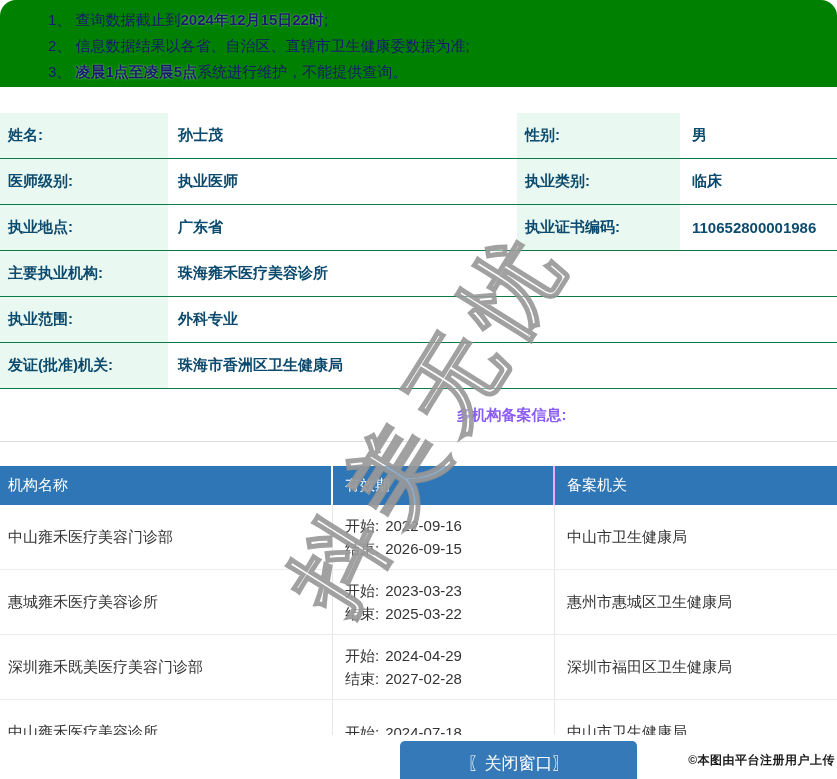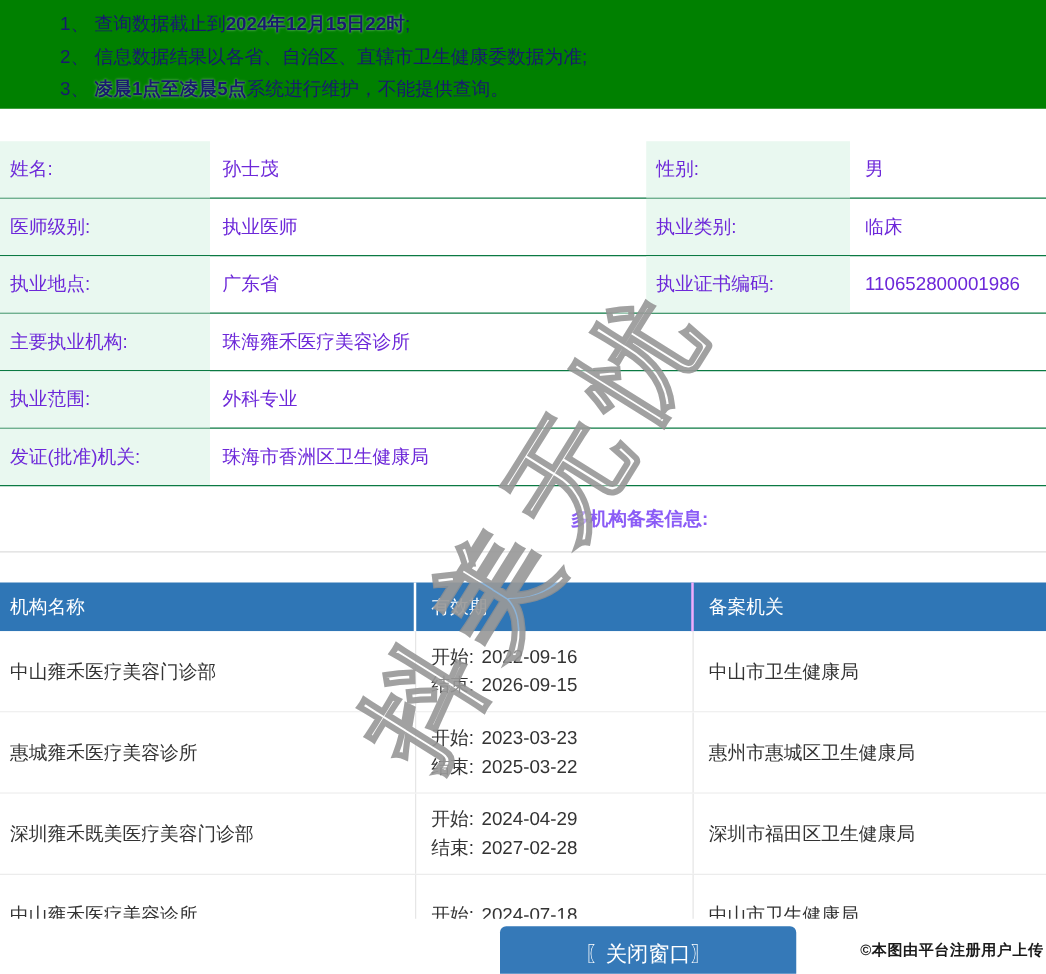--- a/index.html
+++ b/index.html
@@ -1,27 +1,27 @@
 <!DOCTYPE html>
 <html><head>
 <meta charset="utf-8">
 <style>
   * { margin:0; padding:0; box-sizing:border-box; }
   html,body { width:837px; height:779px; overflow:hidden; background:#fff;
     font-family:"Liberation Sans","DejaVu Sans",sans-serif; }
-  .page { position:relative; width:837px; height:779px; overflow:hidden; }
+  .page { position:relative; width:837px; height:779px; overflow:hidden;border-radius:16px; }
 
   
   .banner { height:87px; background:#008000; padding-top:7px; }
   .b-line { padding-left:48px; font-size:15px; line-height:26px; color:#181a6e; }
   .b-line strong { font-weight:bold; text-shadow:0 0 2px rgba(255,255,255,.55); }
 
   
   .profile { margin-top:26px; }
-  .p-row { display:flex; height:46px; border-bottom:1px solid #0b7a43; font-size:15px; color:#6d28d9; }
+  .p-row { display:flex; height:46px; border-bottom:1px solid #0b7a43; font-size:15px; color:#0c4a6e;font-weight:bold; }
   .p-label { width:168px; background:#e9f8f0; display:flex; align-items:center; padding-left:8px; }
   .p-value1 { width:349px; display:flex; align-items:center; padding-left:10px; }
   .p-label2 { width:163px; background:#e9f8f0; display:flex; align-items:center; padding-left:8px; }
   .p-value2 { flex:1; display:flex; align-items:center; padding-left:12px; }
   .p-valuefull { flex:1; display:flex; align-items:center; padding-left:10px; }
 
   
   .section-head { height:53px; border-bottom:1px solid #ddd; display:flex; align-items:center;
     justify-content:center; padding-left:186px; font-size:15px; font-weight:bold; color:#8b5cf6; }
 

